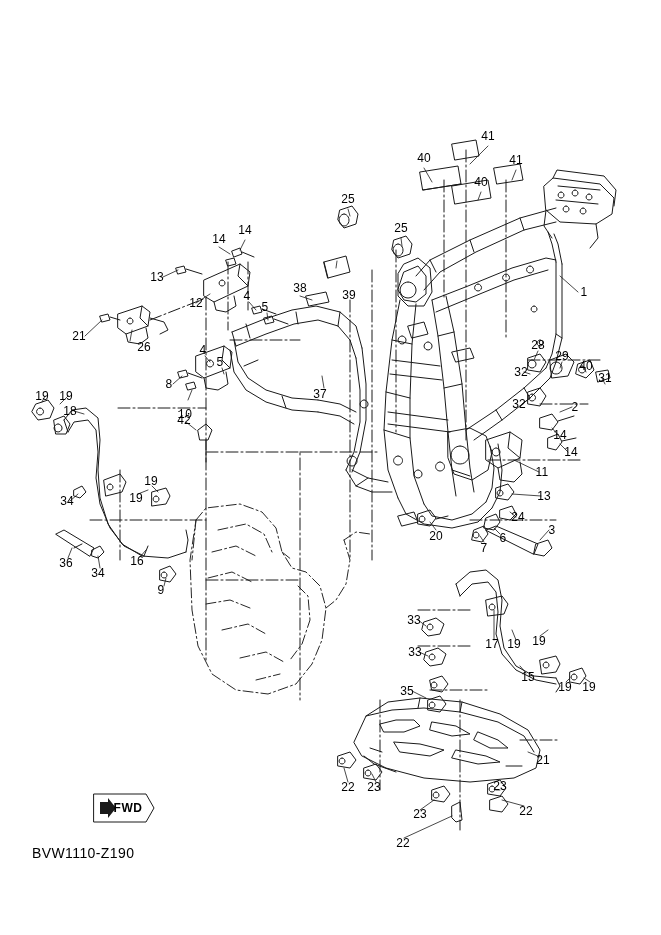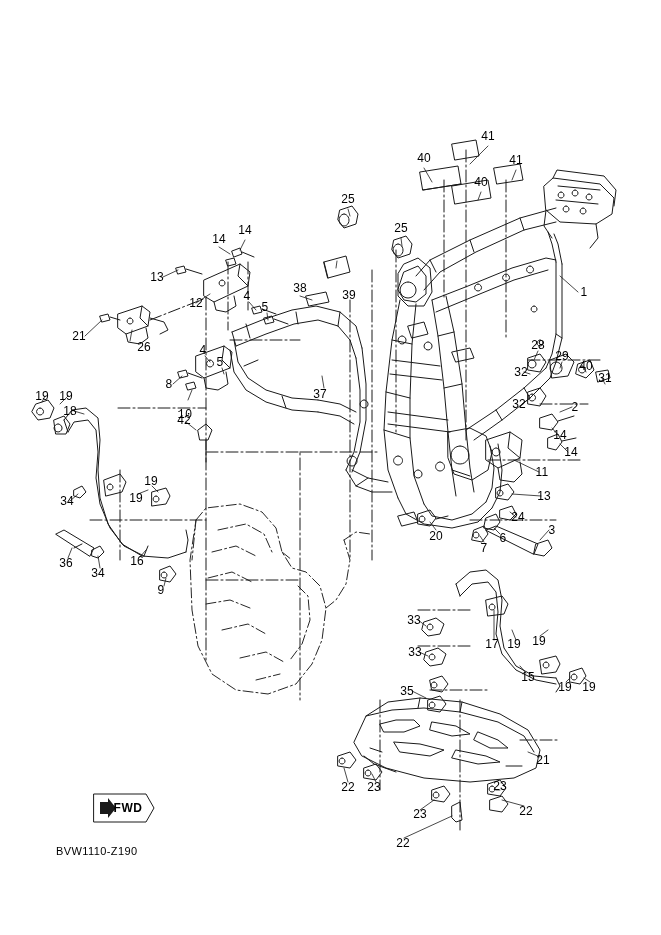--- a/index.html
+++ b/index.html
@@ -32,24 +32,23 @@
     color: #000;
     white-space: nowrap;
     transform: translate(-50%, -50%);
     letter-spacing: 0.2px;
   }
   .partcode {
     position: absolute;
     left: 32px;
     top: 845px;
     font-family: "Liberation Sans", sans-serif;
-    font-size: 11px;
+    font-size: 14px;
     letter-spacing: 0.4px;
     color: #000;
-    margin-left: 24px;
   }
   .fwd-box {
     position: absolute;
     left: 94px;
     top: 794px;
     width: 60px;
     height: 16px;
   }
   .fwd-label {
     position: absolute;

